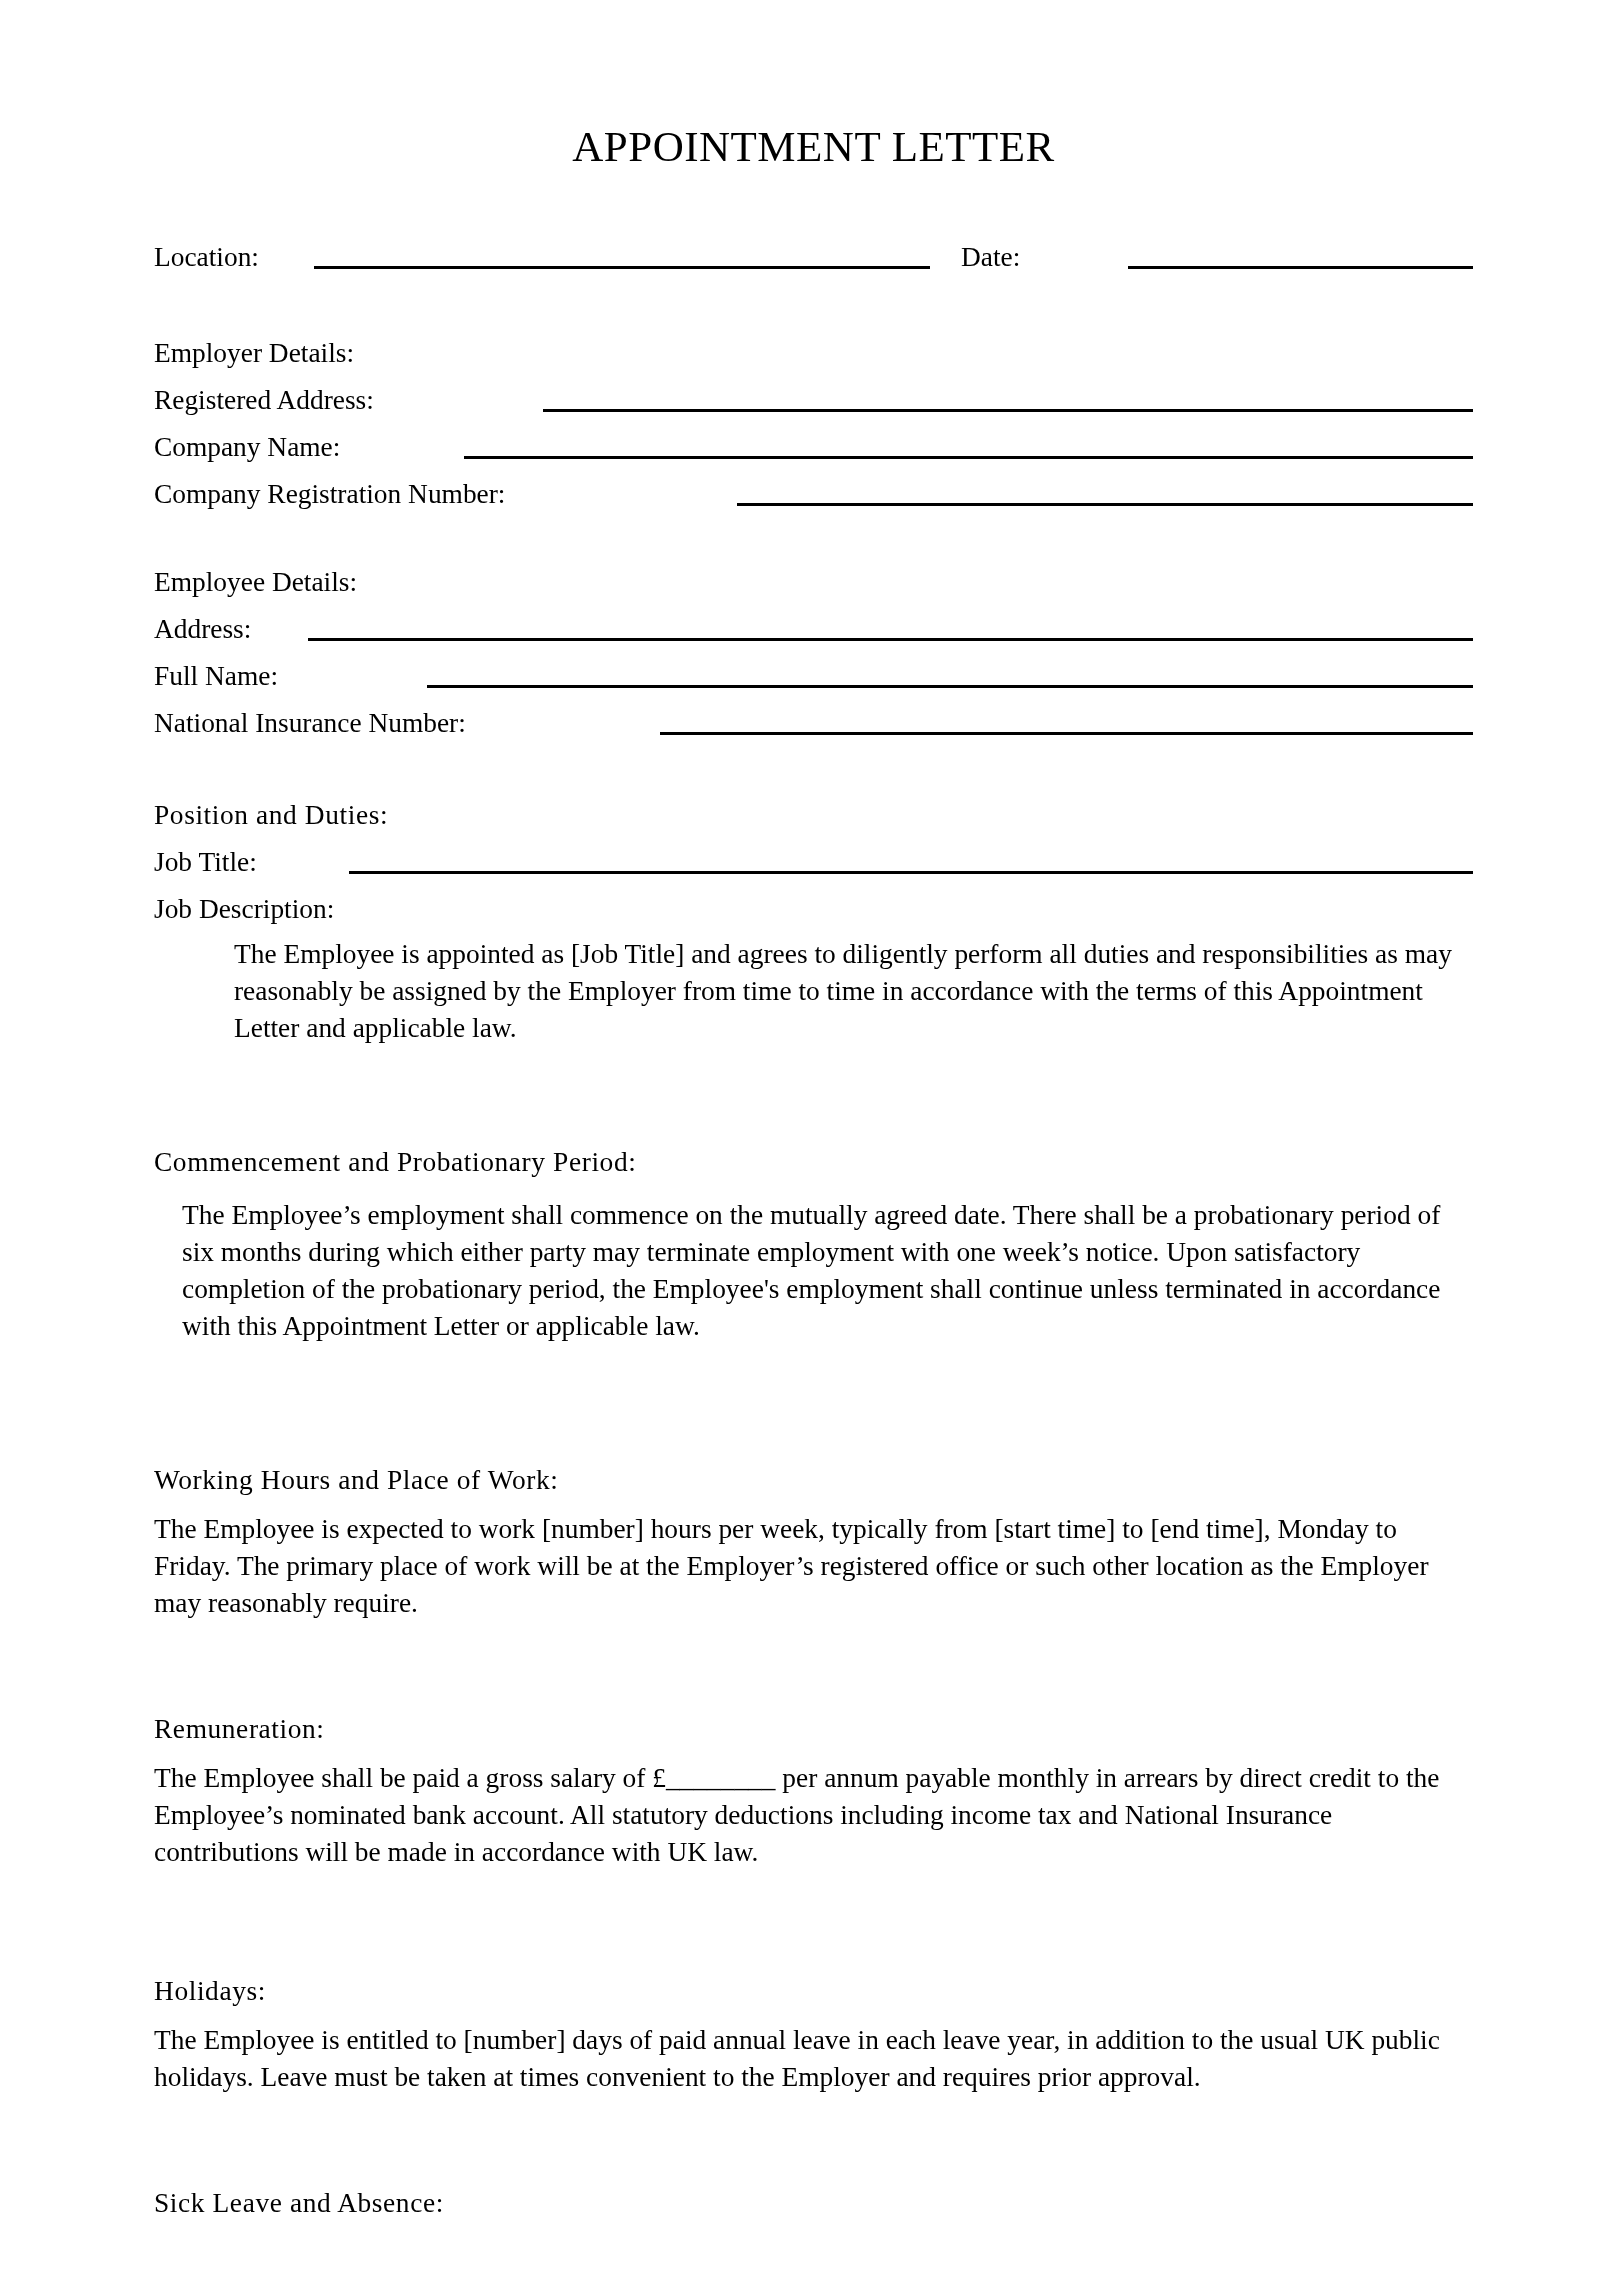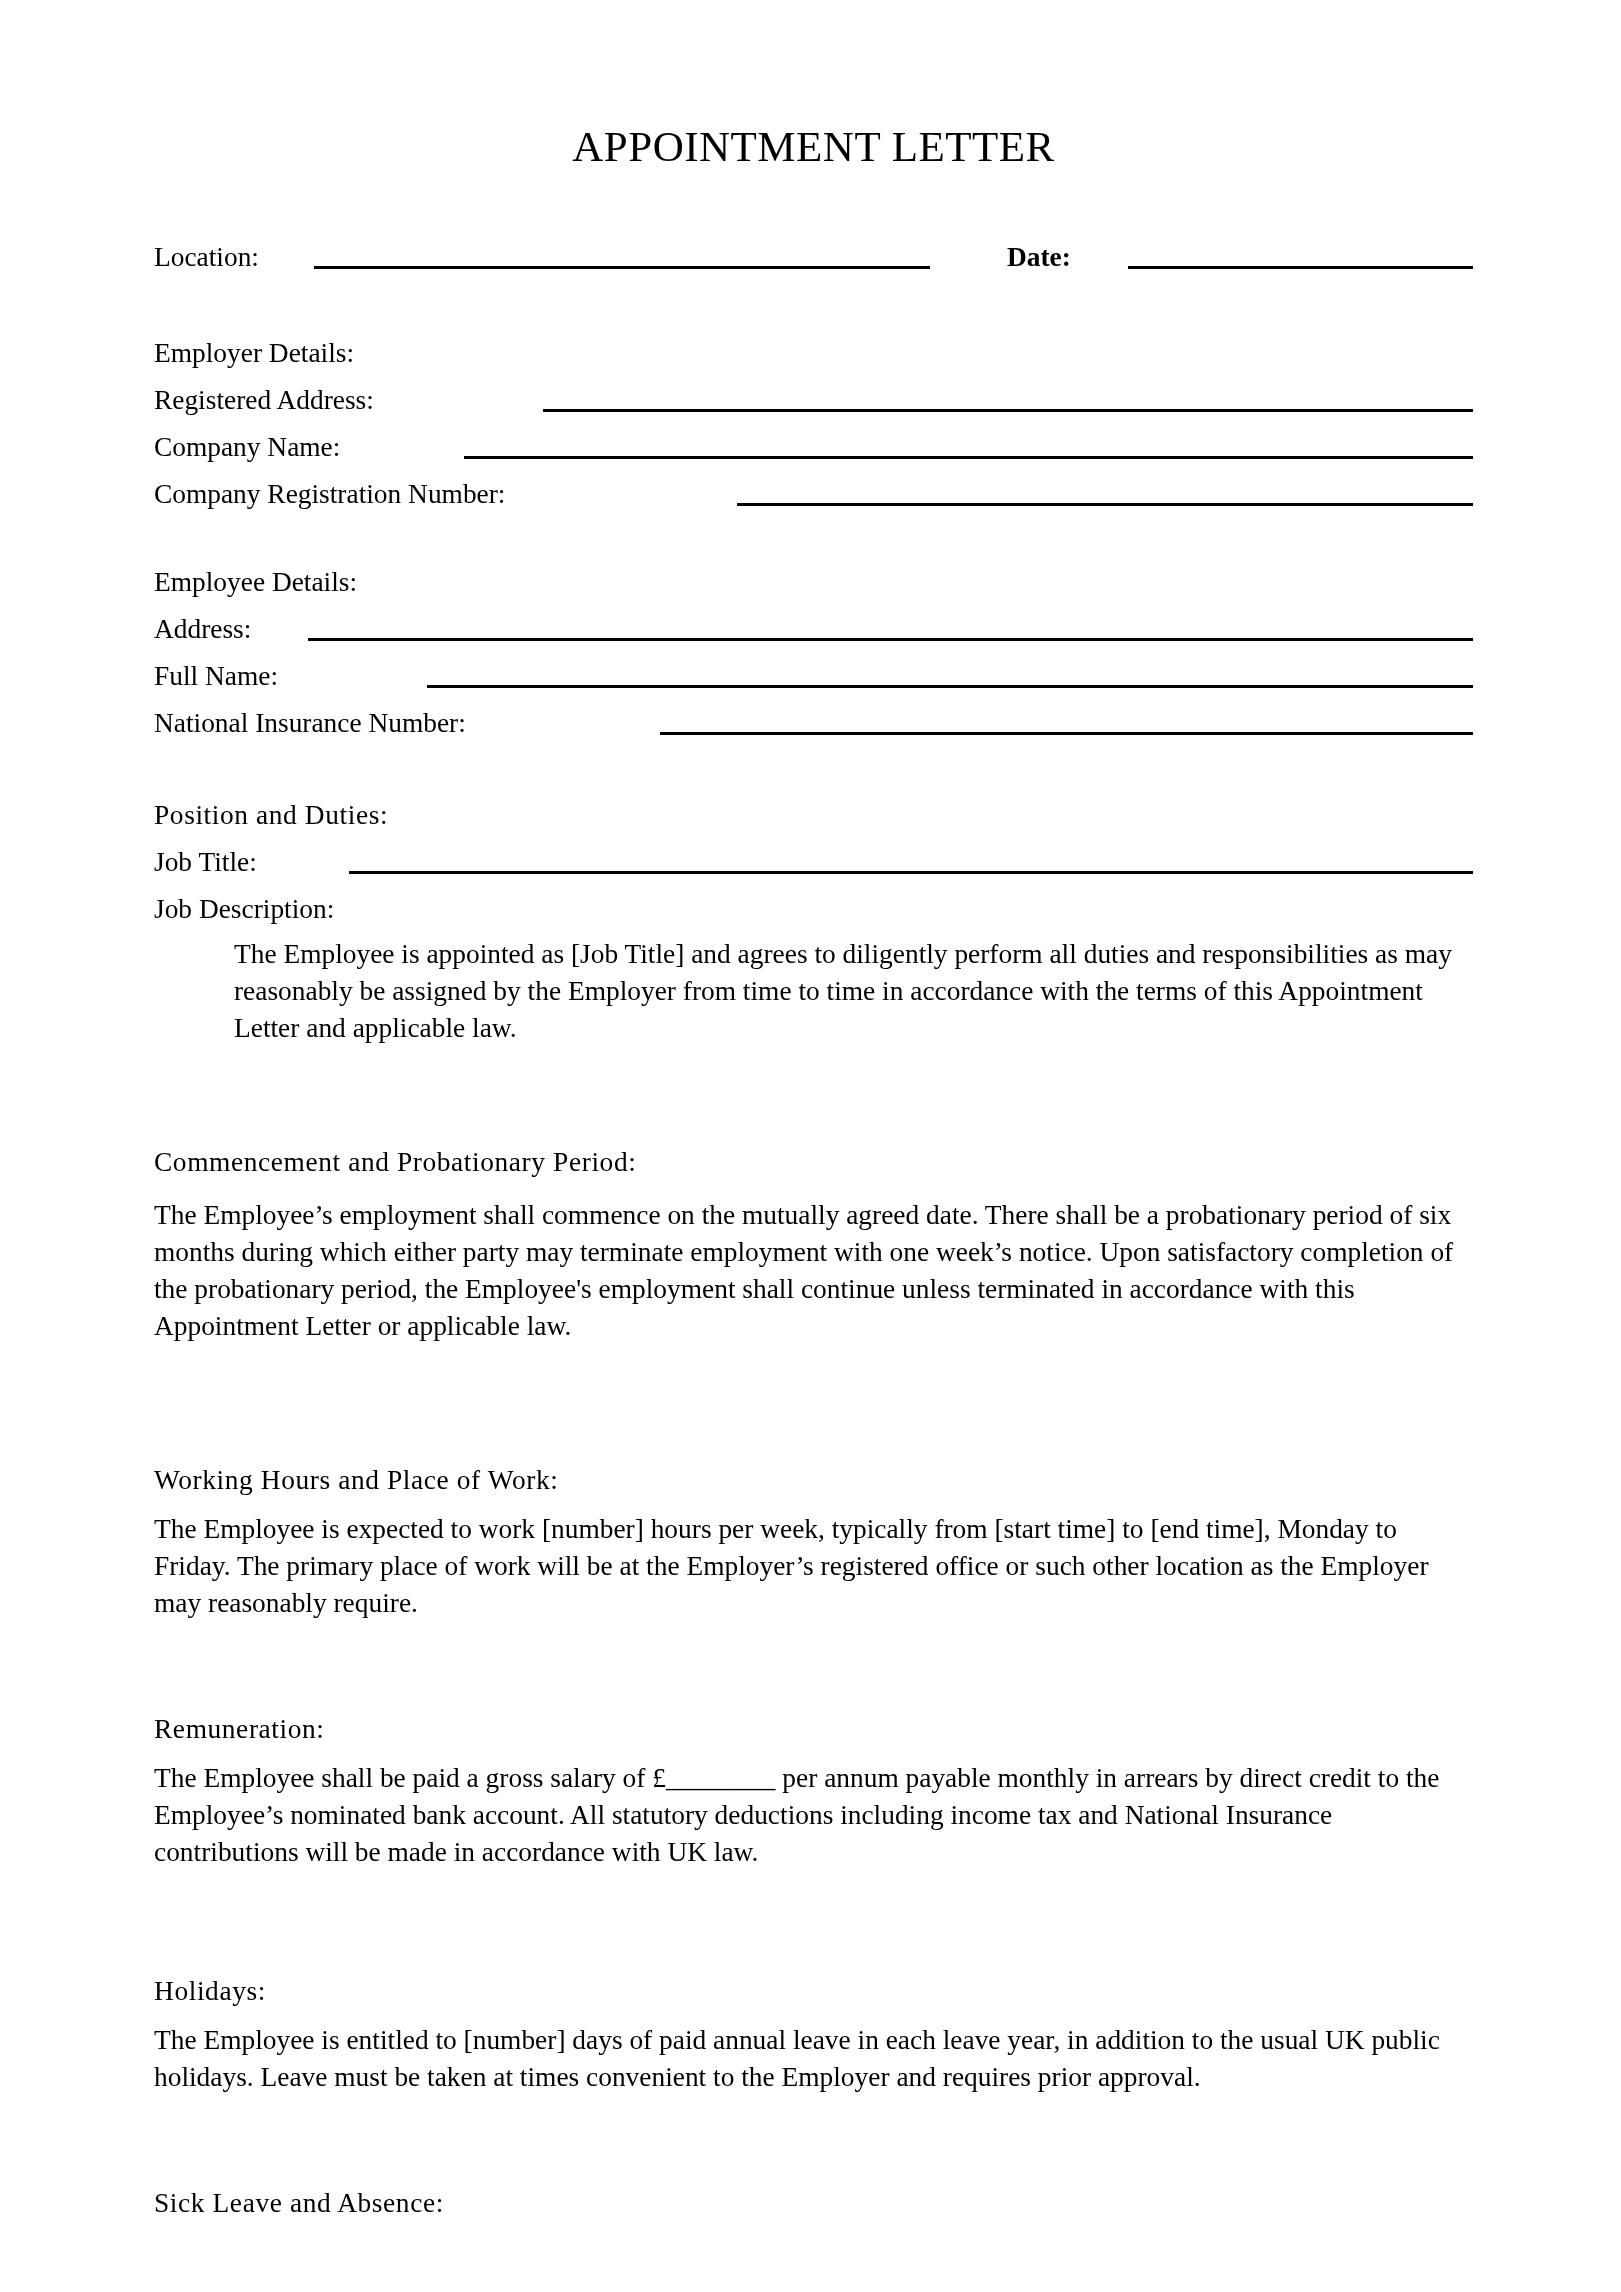--- a/index.html
+++ b/index.html
@@ -66,33 +66,33 @@
   .jd-para { padding-left: 80px; }
   .sec-employer    { margin-top: 49px; }
   .sec-employee    { margin-top: 41px; }
   .sec-position    { margin-top: 45px; }
   .sec-commence    { margin-top: 99px; }
   .sec-working     { margin-top: 119px; }
   .sec-remuner     { margin-top: 91px; }
   .sec-holidays    { margin-top: 104px; }
   .sec-sick        { margin-top: 91px; }
   .jd-label { height: 43px; }
-  .commence-para { margin-top: 3.9px; }
+  .commence-para { margin-top: 3.9px; margin-left: 28px; }
 </style>
 </head>
 <body>
 
 <div class="page">
 
   <h1 class="doc-title">APPOINTMENT LETTER</h1>
 
   <div class="hdr-row">
     <span class="txt lbl" style="left:0;">Location:</span>
     <span class="rule" style="left:160px; top:24.5px; width:616px;"></span>
-    <span class="txt lbl" style="left:853px;font-weight:bold;">Date:</span>
+    <span class="txt lbl" style="left:807px;">Date:</span>
     <span class="rule" style="left:974px; top:24.5px; width:345px;"></span>
   </div>
 
   <div class="sec-employer">
     <div class="sec-heading">Employer Details:</div>
     <div class="field-row">
       <span class="txt lbl">Registered Address:</span>
       <span class="rule" style="left:389px;"></span>
     </div>
     <div class="field-row">

